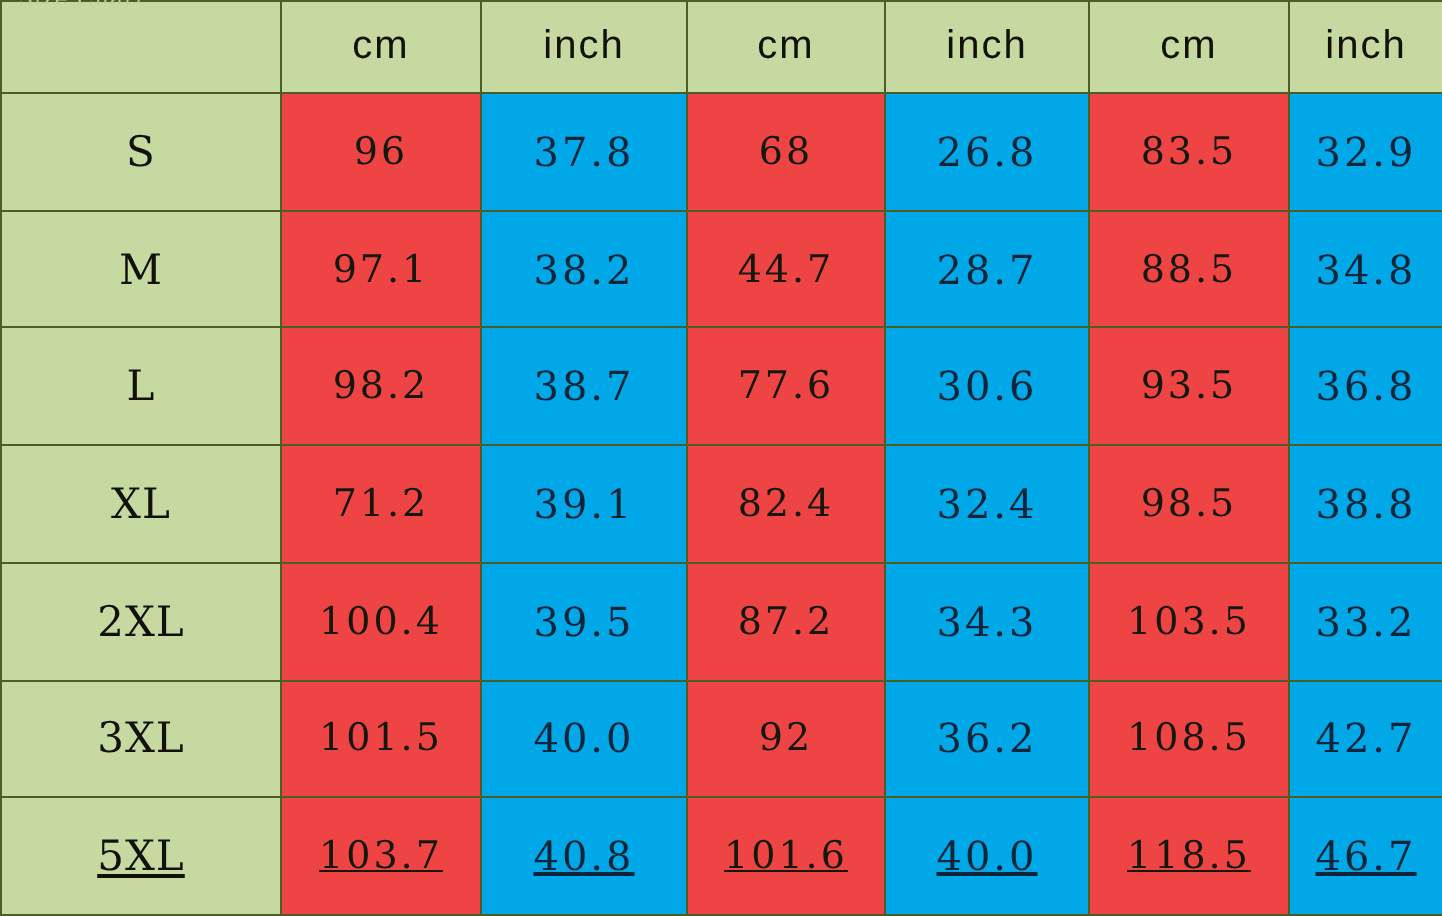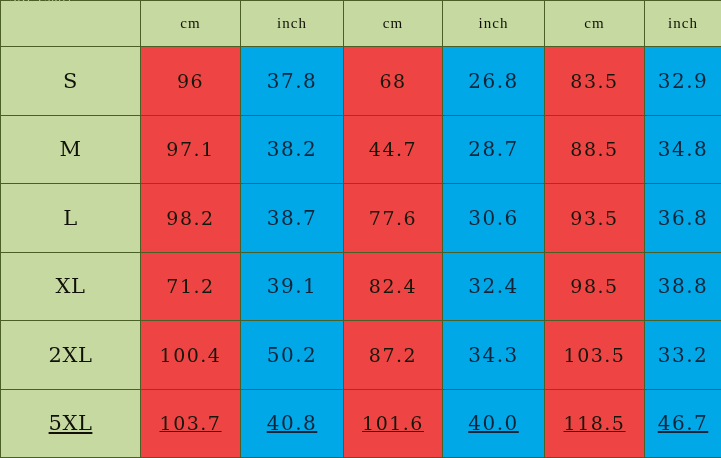--- a/index.html
+++ b/index.html
@@ -58,22 +58,22 @@
     letter-spacing: 0.5px;
     white-space: nowrap;
     overflow: hidden;
     height: 7px;
     line-height: 9px;
   }
 
   th.unit-head {
     background: #c5d9a0;
     color: #111108;
-    font-size: 15px;
-    font-family: Liberation Serif, serif;
+    font-size: 20px;
+    font-family: Liberation Sans, sans-serif;
     font-weight: bold;
     letter-spacing: 1px;
     border-top: none;
     margin-top: 12px;
   }
   th.unit-head.last-head { border-right: none; }
 
   
   tr.data-row { height: 51.5px; }
 
@@ -163,25 +163,34 @@
       <td class="cm-cell">71.2</td>
       <td class="inch-cell">39.1</td>
       <td class="cm-cell">82.4</td>
       <td class="inch-cell">32.4</td>
       <td class="cm-cell">98.5</td>
       <td class="inch-cell last-col">38.8</td>
     </tr>
     <tr class="data-row">
       <td class="size-cell">2XL</td>
       <td class="cm-cell">100.4</td>
-      <td class="inch-cell">50.2</td>
+      <td class="inch-cell">39.5</td>
       <td class="cm-cell">87.2</td>
       <td class="inch-cell">34.3</td>
       <td class="cm-cell">103.5</td>
       <td class="inch-cell last-col">33.2</td>
+    </tr>
+    <tr class="data-row">
+      <td class="size-cell">3XL</td>
+      <td class="cm-cell">101.5</td>
+      <td class="inch-cell">40.0</td>
+      <td class="cm-cell">92</td>
+      <td class="inch-cell">36.2</td>
+      <td class="cm-cell">108.5</td>
+      <td class="inch-cell last-col">42.7</td>
     </tr>
     <tr class="data-row last-row">
       <td class="size-cell">5XL</td>
       <td class="cm-cell">103.7</td>
       <td class="inch-cell">40.8</td>
       <td class="cm-cell">101.6</td>
       <td class="inch-cell">40.0</td>
       <td class="cm-cell">118.5</td>
       <td class="inch-cell last-col">46.7</td>
     </tr>

